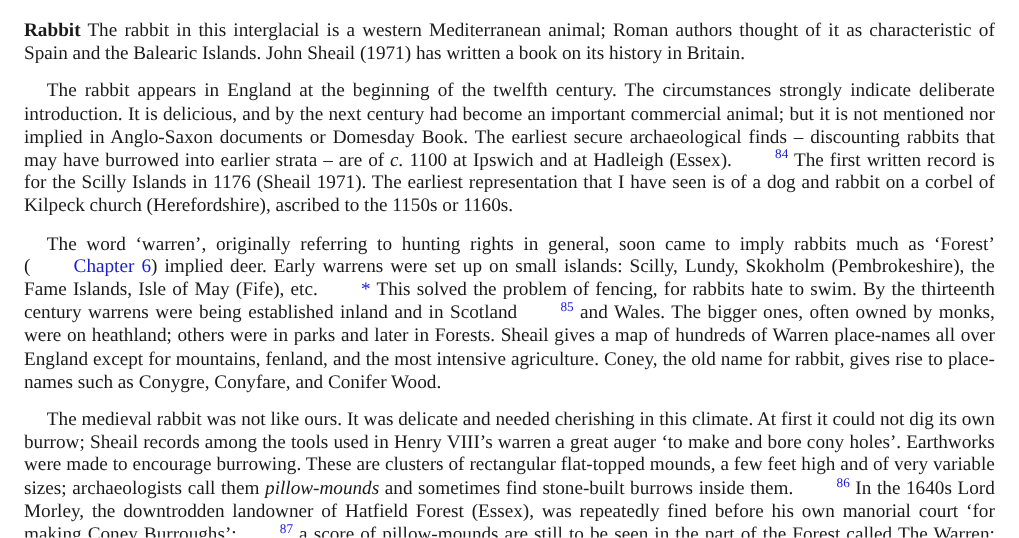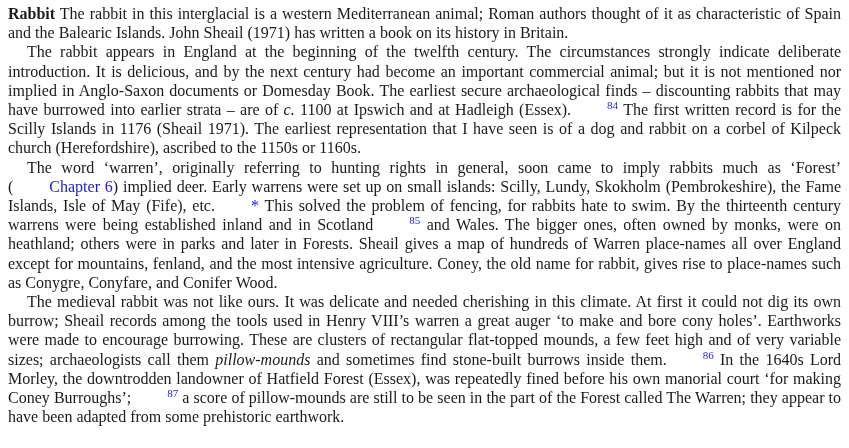--- a/index.html
+++ b/index.html
@@ -5,21 +5,21 @@
   html, body { margin: 0; padding: 0; background: #ffffff; }
   body { width: 849px; height: 448px; overflow: hidden; }
   .page {
     padding: 4px 8px 0 8px;
     font-family: "Liberation Serif", "DejaVu Serif", serif;
     font-size: 16px;
     line-height: 19.2px;
     color: #1a1a1a;
     text-align: justify;
   }
-  .page p { margin: 0; text-indent: 19px; }
+  .page p { margin: 12px; text-indent: 19px; }
   .page p.first { text-indent: 0; }
   .term { font-weight: bold; }
   .ref, .link { color: #1a1ad6; text-decoration: none; cursor: pointer; padding-left: 36px; }
   sup.ref { font-size: 11px; line-height: 0; vertical-align: 6px; }
   .em { font-style: italic; }
 </style>
 </head>
 <body>
 
 <div class="page">

